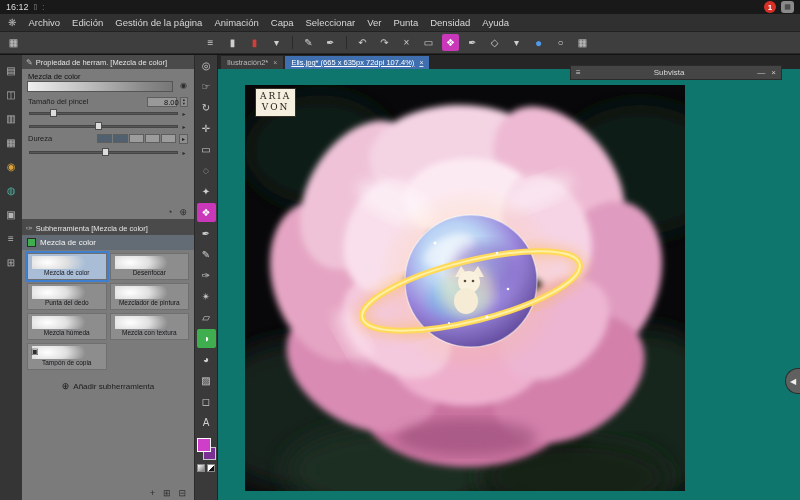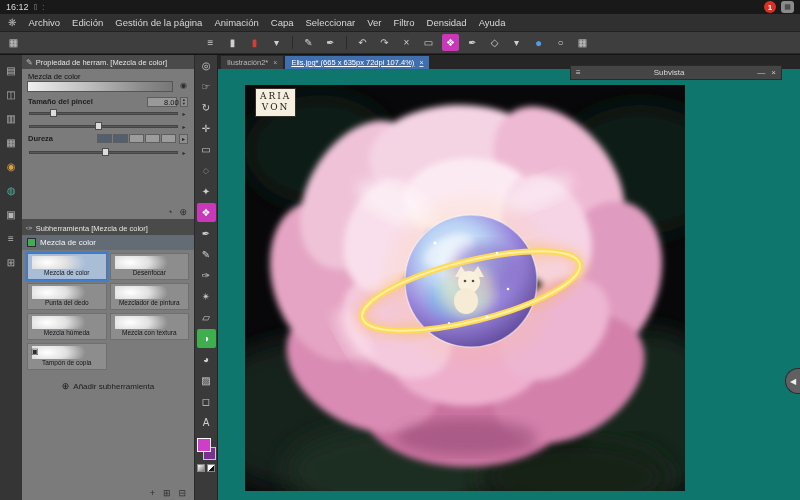--- a/index.html
+++ b/index.html
@@ -45,21 +45,21 @@
   .panel-header { height:14px; background:#4a4a4a; color:#e3e3e3; font-size:7.5px; display:flex; align-items:center; padding:0 4px; gap:3px; flex:none; }
   .panel-header .ph-icon { font-size:8px; color:#bbb; }
 
   .tp-preview { position:relative; height:22px; margin:3px 5px 1px 5px; }
   .tp-preview .lbl { position:absolute; top:0; left:1px; font-size:7.5px; color:#101010; }
   .tp-preview .grad { position:absolute; left:0; right:16px; top:9px; height:11px; background:linear-gradient(90deg,#efefef,#b9b9b9 45%,#8a8a8a 80%,#777); border:1px solid #555; }
   .tp-preview .lock { position:absolute; right:2px; top:9px; font-size:8px; color:#2c2c2c; }
 
   .param { padding:1px 6px; }
   .p-row1 { display:flex; align-items:center; height:11px; font-size:7.5px; gap:3px; }
-  .p-label { flex:1; white-space:nowrap; overflow:hidden;font-weight:bold; }
+  .p-label { flex:1; white-space:nowrap; overflow:hidden; }
   .value-box { width:30px; height:10px; background:#999999; border:1px solid #5e5e5e; font-size:7.5px; text-align:right; padding-right:2px; line-height:9px; color:#111;padding-left:16px; }
   .stepper { width:8px; height:10px; display:flex; flex-direction:column; align-items:center; justify-content:center; background:#8d8d8d; border:1px solid #5e5e5e; font-size:4.5px; line-height:4px; color:#222; }
   .p-slider { position:relative; height:10px; margin-top:1px; }
   .p-slider .track { position:absolute; left:1px; right:10px; top:4px; height:3px; background:#575757; border:1px solid #454545; }
   .p-slider .thumb { position:absolute; top:1px; width:7px; height:8px; background:#dcdcdc; border:1px solid #4e4e4e; }
   .p-slider .s-btn { position:absolute; right:0; top:2px; width:8px; height:8px; font-size:6px; color:#2a2a2a; text-align:center; line-height:8px; }
   .segments { display:flex; gap:1px; }
   .seg { width:15px; height:9px; background:#9c9c9c; border:1px solid #5e5e5e; }
   .seg.filled { background:#51606e; }
   .chev-btn { width:9px; height:10px; background:#8d8d8d; border:1px solid #5e5e5e; font-size:6px; text-align:center; line-height:9px; color:#222; }
@@ -124,21 +124,21 @@
 
   <div class="menubar">
     <span class="menu-logo">❋</span>
     <span class="menu-item">Archivo</span>
     <span class="menu-item">Edición</span>
     <span class="menu-item">Gestión de la página</span>
     <span class="menu-item">Animación</span>
     <span class="menu-item">Capa</span>
     <span class="menu-item">Seleccionar</span>
     <span class="menu-item">Ver</span>
-    <span class="menu-item">Filtro</span>
+    <span class="menu-item">Punta</span>
     <span class="menu-item">Densidad</span>
     <span class="menu-item">Ayuda</span>
   </div>
 
   <div class="icon-toolbar">
     <span class="tb-icon">▦</span>
     <div class="tb-spacer"></div>
     <span class="tb-icon">≡</span>
     <span class="tb-icon">▮</span>
     <span class="tb-icon red">▮</span>

